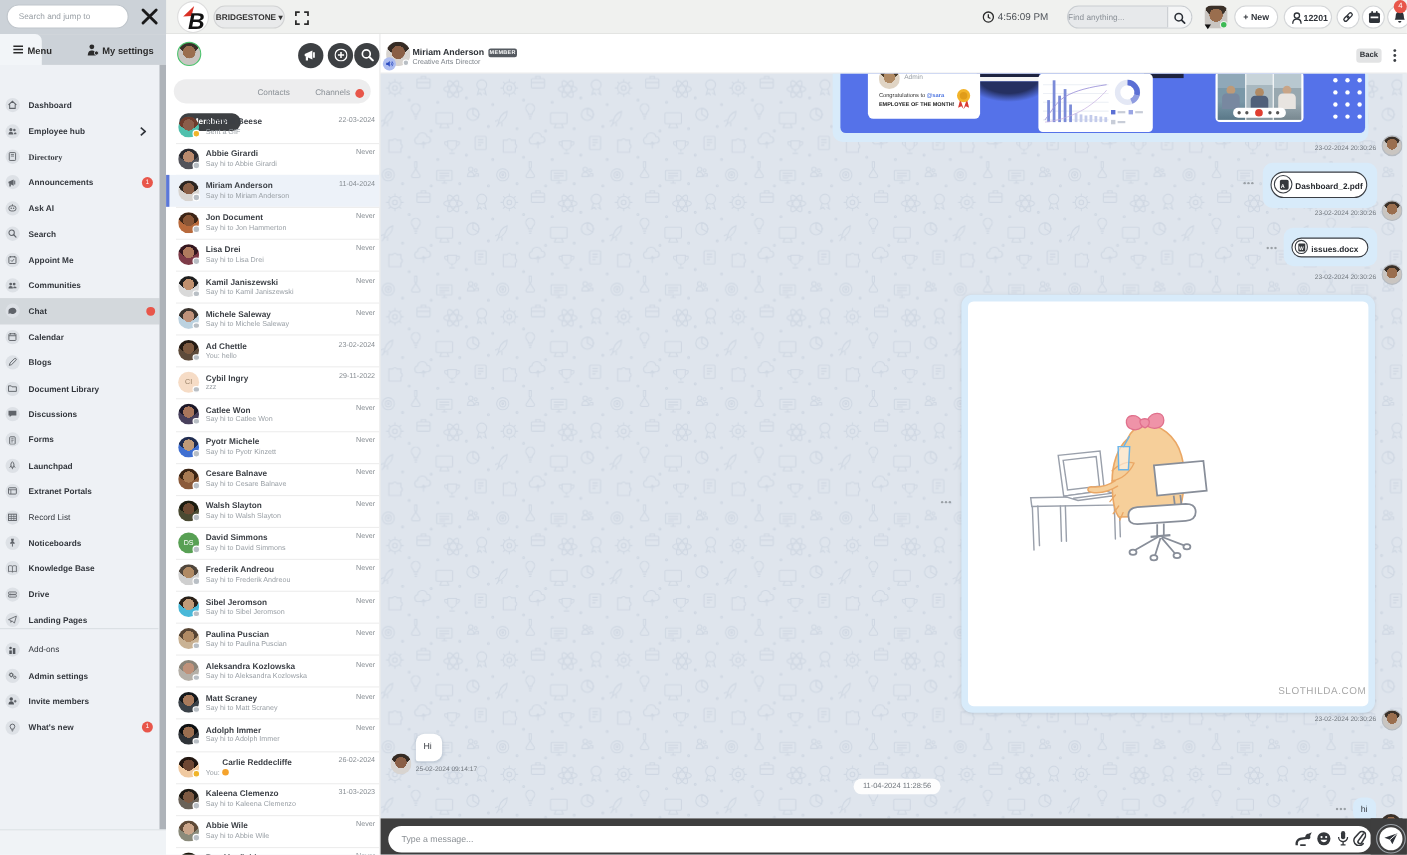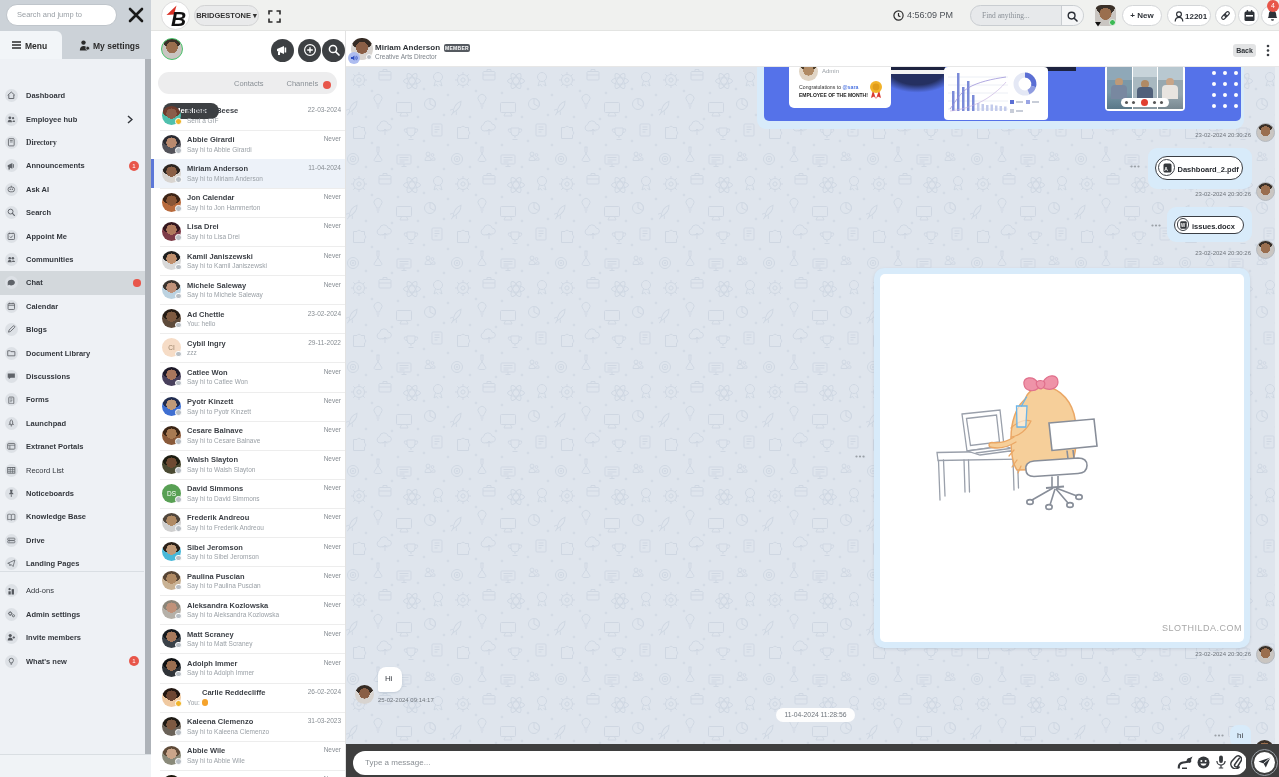--- a/index.html
+++ b/index.html
@@ -34,21 +34,21 @@
     <path d="M1 4.5 V1 H4.5 M8.5 1 H12 V4.5 M12 8.5 V12 H8.5 M4.5 12 H1 V8.5" fill="none" stroke="#2b2b2b" stroke-width="1.6"></path>
   </svg>
 
 <svg class="abs" style="left:893px;top:10px;" width="11" height="11" viewBox="0 0 11 11">
     <circle cx="5.5" cy="5.5" r="4.6" fill="none" stroke="#2b2b2b" stroke-width="1.2"></circle>
     <path d="M5.5 3 V5.8 L7.4 6.8" fill="none" stroke="#2b2b2b" stroke-width="1.2"></path>
   </svg>
 <div class="abs" style="left:907px;top:10px;font-size:9px;color:#4c5157;">4:56:09 PM</div>
 
 <div class="abs" style="left:970px;top:5px;width:114px;height:21px;border:1px solid #c9cdd1;border-radius:11px;background:#e7e9eb;overflow:hidden;">
-  <div class="abs" style="left:0;top:0;width:90px;height:21px;color:#8a9097;font-size:7.5px;line-height:19px;padding-left:11px;font-family:Liberation Serif, serif;">Find anything...</div>
+  <div class="abs" style="left:0;top:0;width:90px;height:21px;color:#8a9097;font-size:7.5px;line-height:19px;">Find anything...</div>
   <div class="abs" style="left:90px;top:0;width:24px;height:21px;background:#f4f5f6;border-left:1px solid #c9cdd1;"></div>
   <svg class="abs" style="left:96px;top:5px;" width="11" height="11" viewBox="0 0 11 11">
       <circle cx="4.6" cy="4.6" r="3.4" fill="none" stroke="#2b2f36" stroke-width="1.4"></circle>
       <path d="M7.2 7.2 L10 10" stroke="#2b2f36" stroke-width="1.6" stroke-linecap="round"></path>
     </svg>
 </div>
 
 <div class="abs" style="left:1095px;top:5px;width:21px;height:21px;border-radius:6px;background:radial-gradient(circle at 50% 42%, #9a6e4e 0 37%, rgba(0,0,0,0) 38%), radial-gradient(circle at 50% 0%, #3a3028 0 42%, rgba(0,0,0,0) 43%), #c9c5c1;"></div>
 <div class="abs" style="left:1109px;top:19px;width:7px;height:7px;border-radius:50%;background:#3dba55;border:1px solid #f0f1ef;"></div>
 <svg class="abs" style="left:1095px;top:22px;" width="6" height="5" viewBox="0 0 6 5">
@@ -88,21 +88,21 @@
       <path d="M5.5 0.5 C3 0.5 1.8 2.3 1.8 4.5 C1.8 7 0.8 8 0.8 8 L10.2 8 C10.2 8 9.2 7 9.2 4.5 C9.2 2.3 8 0.5 5.5 0.5 Z" fill="#2e3238"></path>
       <path d="M4 9.2 a1.5 1.5 0 0 0 3 0" fill="#2e3238"></path>
     </svg>
 </div>
 
 <div class="abs" style="left:1267px;top:0px;width:12px;height:12px;border-radius:50%;background:#e8564a;color:#fff;font-size:7px;text-align:center;line-height:12px;">4</div>
 
 <div class="abs" style="left:0;top:31px;width:151px;height:746px;background:#eef1f5;"></div>
 
 <div class="abs" style="left:0;top:31px;width:151px;height:28px;background:#ccd2d8;"></div>
-<div class="abs" style="left:0;top:31px;width:62px;height:28px;background:#f2f5f8;border-radius:0 6px 0 0;text-align:right;">
+<div class="abs" style="left:0;top:31px;width:38px;height:28px;background:#f2f5f8;border-radius:0 6px 0 0;text-align:right;">
   <svg class="abs" style="left:12px;top:10px;" width="9" height="8" viewBox="0 0 9 8">
       <path d="M0 1 H9 M0 4 H9 M0 7 H9" stroke="#2b2b2b" stroke-width="1.4"></path>
     </svg>
   <div class="abs" style="left:25px;top:10px;font-size:8.5px;font-weight:bold;color:#2b2b2b;">Menu</div>
 </div>
 
 <div class="abs" style="left:62px;top:31px;width:89px;height:28px;">
   <svg class="abs" style="left:17px;top:9px;" width="11" height="11" viewBox="0 0 11 11">
       <circle cx="4.5" cy="2.6" r="2.2" fill="#2b2b2b"></circle>
       <path d="M0.8 10.5 C0.8 7.2 2.6 6 4.5 6 C6.4 6 8.2 7.2 8.2 10.5 Z" fill="#2b2b2b"></path>
@@ -355,21 +355,21 @@
     <div class="abs" style="left:160px;top:158.7px;width:185px;height:1px;background:#ededed;"></div>
     <div class="abs" style="left:151px;top:158.7px;width:194px;height:29.1px;background:#edf2f9;border-left:3.5px solid #5b77d8;"></div>
     <div class="av" style="left:162px;top:163.7px;width:19px;height:19px;background:radial-gradient(circle at 50% 40%, #8a5f46 0 34%, rgba(0,0,0,0) 35%), radial-gradient(circle at 50% 8%, #2b2420 0 50%, rgba(0,0,0,0) 51%), #d8d4d0;"></div>
     <div class="abs" style="left:175px;top:176.2px;width:6.5px;height:6.5px;border-radius:50%;background:#b9bfc5;border:1px solid #fff;"></div>
     <div class="abs" style="left:187px;top:164.2px;font-size:7.5px;font-weight:bold;color:#3b3f45;">Miriam Anderson</div>
     <div class="abs" style="left:187px;top:174.7px;font-size:6.5px;color:#9aa0a6;">Say hi to Miriam Anderson</div>
     <div class="abs" style="right:938px;top:164.2px;font-size:6.5px;color:#878d93;">11-04-2024</div>
     <div class="abs" style="left:160px;top:187.79999999999998px;width:185px;height:1px;background:#ededed;"></div>
     <div class="av" style="left:162px;top:192.79999999999998px;width:19px;height:19px;background:radial-gradient(circle at 50% 40%, #8a5636 0 34%, rgba(0,0,0,0) 35%), radial-gradient(circle at 50% 8%, #3c2416 0 50%, rgba(0,0,0,0) 51%), #b86a3c;"></div>
     <div class="abs" style="left:175px;top:205.29999999999998px;width:6.5px;height:6.5px;border-radius:50%;background:#b9bfc5;border:1px solid #fff;"></div>
-    <div class="abs" style="left:187px;top:193.29999999999998px;font-size:7.5px;font-weight:bold;color:#3b3f45;">Jon Calendar</div>
+    <div class="abs" style="left:187px;top:193.29999999999998px;font-size:7.5px;font-weight:bold;color:#3b3f45;">Jon Document</div>
     <div class="abs" style="left:187px;top:203.79999999999998px;font-size:6.5px;color:#9aa0a6;">Say hi to Jon Hammerton</div>
     <div class="abs" style="right:938px;top:193.29999999999998px;font-size:6.5px;color:#878d93;">Never</div>
     <div class="abs" style="left:160px;top:216.89999999999998px;width:185px;height:1px;background:#ededed;"></div>
     <div class="av" style="left:162px;top:221.89999999999998px;width:19px;height:19px;background:radial-gradient(circle at 50% 40%, #b07a5e 0 34%, rgba(0,0,0,0) 35%), radial-gradient(circle at 50% 8%, #33161e 0 50%, rgba(0,0,0,0) 51%), #7e3b48;"></div>
     <div class="abs" style="left:175px;top:234.39999999999998px;width:6.5px;height:6.5px;border-radius:50%;background:#b9bfc5;border:1px solid #fff;"></div>
     <div class="abs" style="left:187px;top:222.39999999999998px;font-size:7.5px;font-weight:bold;color:#3b3f45;">Lisa Drei</div>
     <div class="abs" style="left:187px;top:232.89999999999998px;font-size:6.5px;color:#9aa0a6;">Say hi to Lisa Drei</div>
     <div class="abs" style="right:938px;top:222.39999999999998px;font-size:6.5px;color:#878d93;">Never</div>
     <div class="abs" style="left:160px;top:245.99999999999997px;width:185px;height:1px;background:#ededed;"></div>
     <div class="av" style="left:162px;top:250.99999999999997px;width:19px;height:19px;background:radial-gradient(circle at 50% 40%, #c0906e 0 34%, rgba(0,0,0,0) 35%), radial-gradient(circle at 50% 8%, #1e1e1e 0 50%, rgba(0,0,0,0) 51%), #d9d9d9;"></div>
@@ -397,21 +397,21 @@
     <div class="abs" style="right:938px;top:338.8px;font-size:6.5px;color:#878d93;">29-11-2022</div>
     <div class="abs" style="left:160px;top:362.40000000000003px;width:185px;height:1px;background:#ededed;"></div>
     <div class="av" style="left:162px;top:367.40000000000003px;width:19px;height:19px;background:radial-gradient(circle at 50% 40%, #a8765c 0 34%, rgba(0,0,0,0) 35%), radial-gradient(circle at 50% 8%, #1c1828 0 50%, rgba(0,0,0,0) 51%), #48405c;"></div>
     <div class="abs" style="left:175px;top:379.90000000000003px;width:6.5px;height:6.5px;border-radius:50%;background:#b9bfc5;border:1px solid #fff;"></div>
     <div class="abs" style="left:187px;top:367.90000000000003px;font-size:7.5px;font-weight:bold;color:#3b3f45;">Catlee Won</div>
     <div class="abs" style="left:187px;top:378.40000000000003px;font-size:6.5px;color:#9aa0a6;">Say hi to Catlee Won</div>
     <div class="abs" style="right:938px;top:367.90000000000003px;font-size:6.5px;color:#878d93;">Never</div>
     <div class="abs" style="left:160px;top:391.50000000000006px;width:185px;height:1px;background:#ededed;"></div>
     <div class="av" style="left:162px;top:396.50000000000006px;width:19px;height:19px;background:radial-gradient(circle at 50% 40%, #c09a78 0 34%, rgba(0,0,0,0) 35%), radial-gradient(circle at 50% 8%, #202c50 0 50%, rgba(0,0,0,0) 51%), #3f6fd1;"></div>
     <div class="abs" style="left:175px;top:409.00000000000006px;width:6.5px;height:6.5px;border-radius:50%;background:#b9bfc5;border:1px solid #fff;"></div>
-    <div class="abs" style="left:187px;top:397.00000000000006px;font-size:7.5px;font-weight:bold;color:#3b3f45;">Pyotr Kinzett</div>
+    <div class="abs" style="left:187px;top:397.00000000000006px;font-size:7.5px;font-weight:bold;color:#3b3f45;">Pyotr Michele</div>
     <div class="abs" style="left:187px;top:407.50000000000006px;font-size:6.5px;color:#9aa0a6;">Say hi to Pyotr Kinzett</div>
     <div class="abs" style="right:938px;top:397.00000000000006px;font-size:6.5px;color:#878d93;">Never</div>
     <div class="abs" style="left:160px;top:420.6000000000001px;width:185px;height:1px;background:#ededed;"></div>
     <div class="av" style="left:162px;top:425.6000000000001px;width:19px;height:19px;background:radial-gradient(circle at 50% 40%, #a87a52 0 34%, rgba(0,0,0,0) 35%), radial-gradient(circle at 50% 8%, #3a2414 0 50%, rgba(0,0,0,0) 51%), #8a5a3a;"></div>
     <div class="abs" style="left:175px;top:438.1000000000001px;width:6.5px;height:6.5px;border-radius:50%;background:#b9bfc5;border:1px solid #fff;"></div>
     <div class="abs" style="left:187px;top:426.1000000000001px;font-size:7.5px;font-weight:bold;color:#3b3f45;">Cesare Balnave</div>
     <div class="abs" style="left:187px;top:436.6000000000001px;font-size:6.5px;color:#9aa0a6;">Say hi to Cesare Balnave</div>
     <div class="abs" style="right:938px;top:426.1000000000001px;font-size:6.5px;color:#878d93;">Never</div>
     <div class="abs" style="left:160px;top:449.7000000000001px;width:185px;height:1px;background:#ededed;"></div>
     <div class="av" style="left:162px;top:454.7000000000001px;width:19px;height:19px;background:radial-gradient(circle at 50% 40%, #6e4a32 0 34%, rgba(0,0,0,0) 35%), radial-gradient(circle at 50% 8%, #1c1c10 0 50%, rgba(0,0,0,0) 51%), #4a4a32;"></div>

